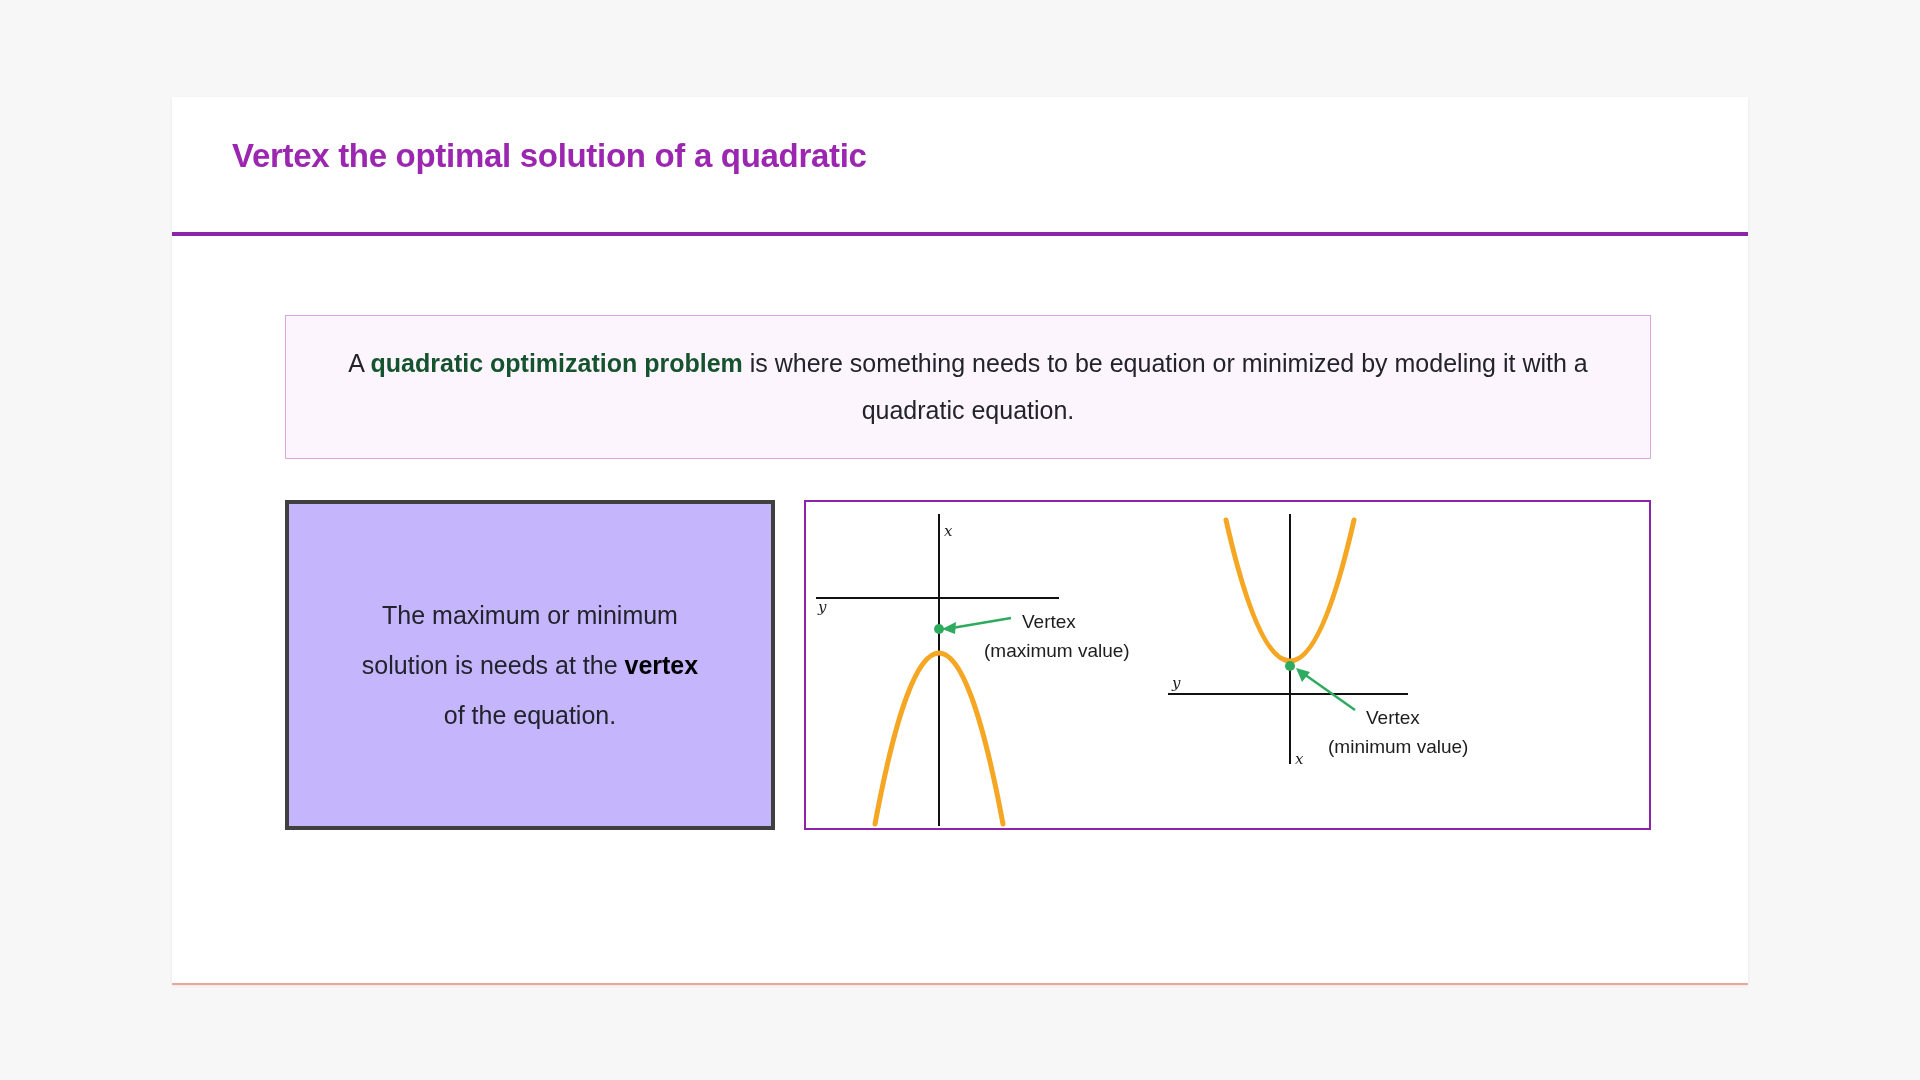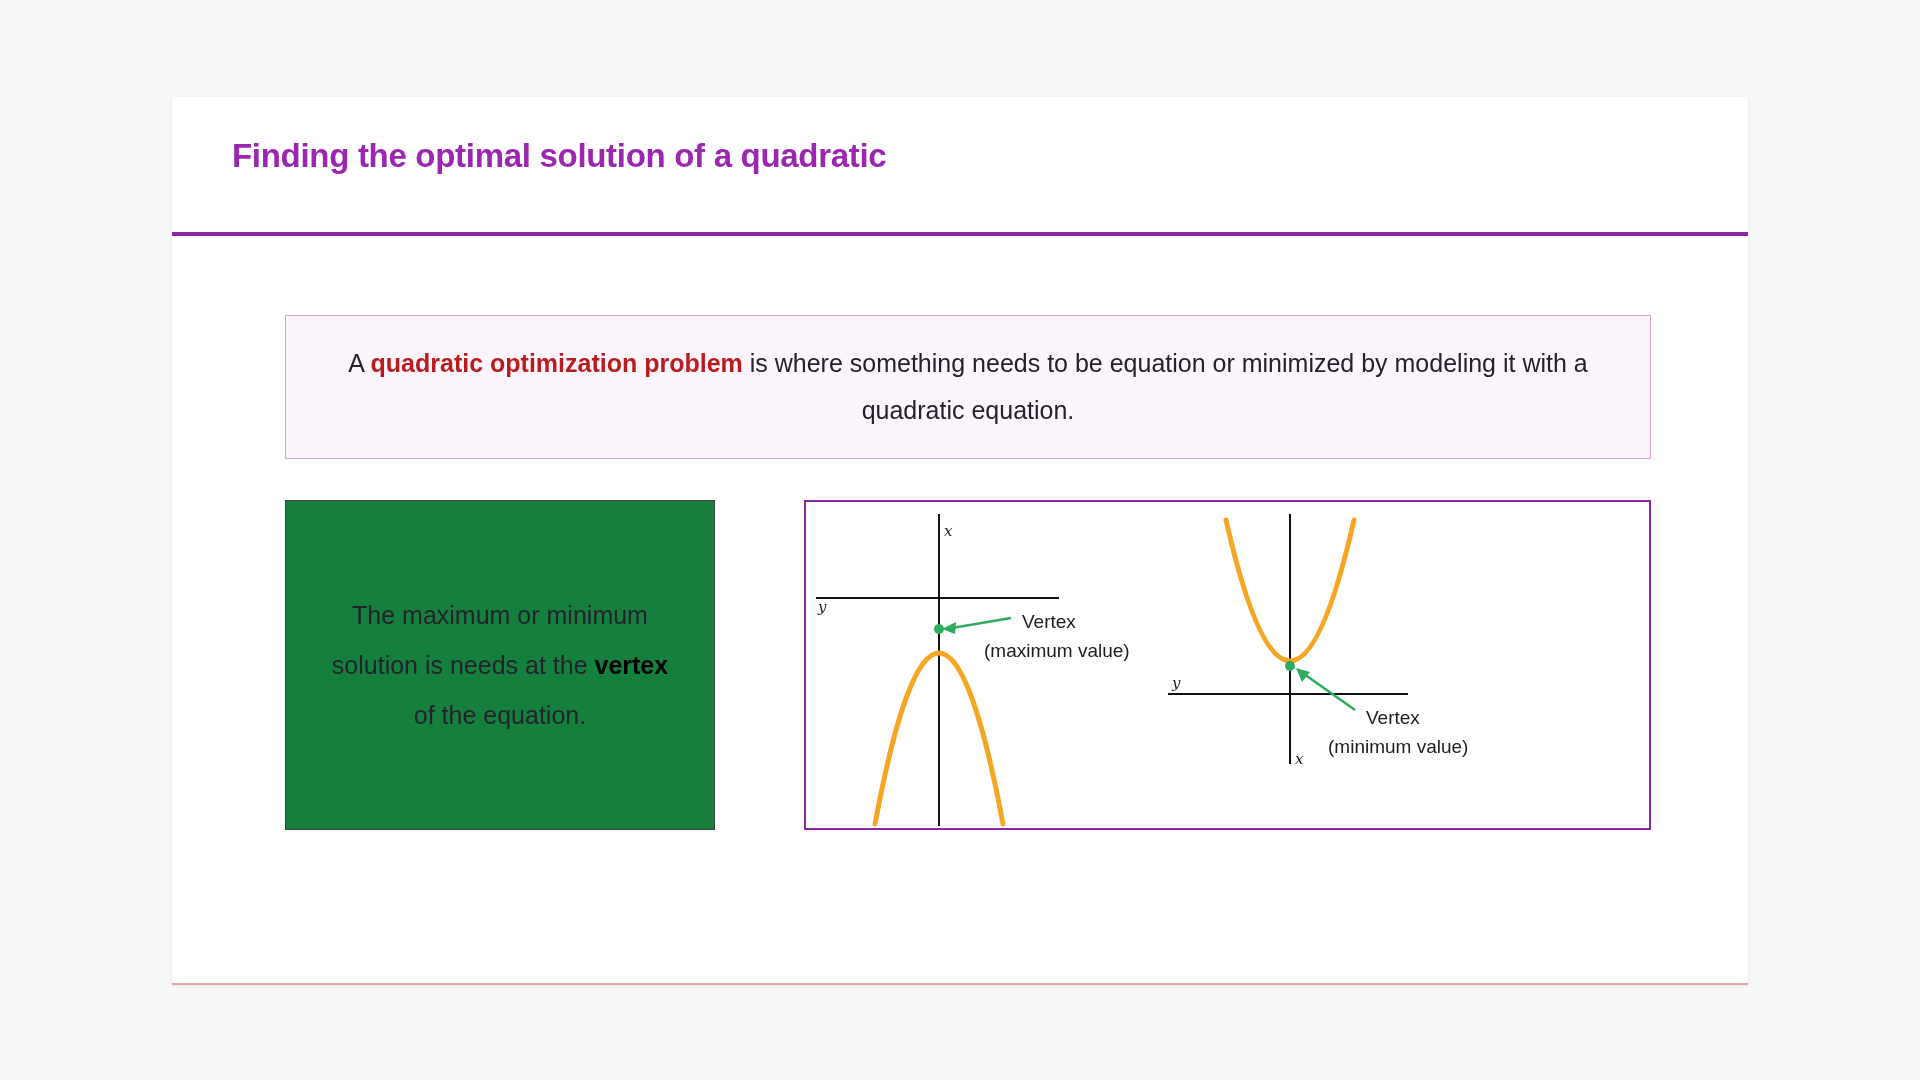--- a/index.html
+++ b/index.html
@@ -59,32 +59,32 @@
     justify-content: center;
   }
   .definition-text {
     font-size: 25px;
     color: #23232b;
     line-height: 1.9;
     text-align: center;
     padding: 0 40px;
   }
   .definition-text b {
-    color: #b91c1c;
+    color: #14532d;
   }
 
   .vertex-box {
     position: absolute;
     left: 113px;
     top: 403px;
-    width: 430px;
+    width: 490px;
     height: 330px;
     box-sizing: border-box;
-    background: #15803d;
-    border: 1px solid #404040;
+    background: #c4b5fd;
+    border: 4px solid #404040;
     display: flex;
     align-items: center;
     justify-content: center;
   }
   .vertex-text {
     font-size: 25px;
     color: #23232b;
     line-height: 2.0;
     text-align: center;
     padding: 0 24px;
@@ -118,21 +118,21 @@
     font-style: italic;
     font-size: 15px;
     fill: #1d1d1d;
   }
 </style>
 </head>
 <body>
 
 <div class="slide">
 
-  <div class="slide-title">Finding the optimal solution of a quadratic</div>
+  <div class="slide-title">Vertex the optimal solution of a quadratic</div>
   <div class="title-rule"></div>
 
   <div class="definition-box">
     <div class="definition-text">
       <span>A </span><b>quadratic optimization problem</b><span> is where something needs to be equation or minimized by modeling it with a quadratic equation.</span>
     </div>
   </div>
 
   <div class="vertex-box">
     <div class="vertex-text">

